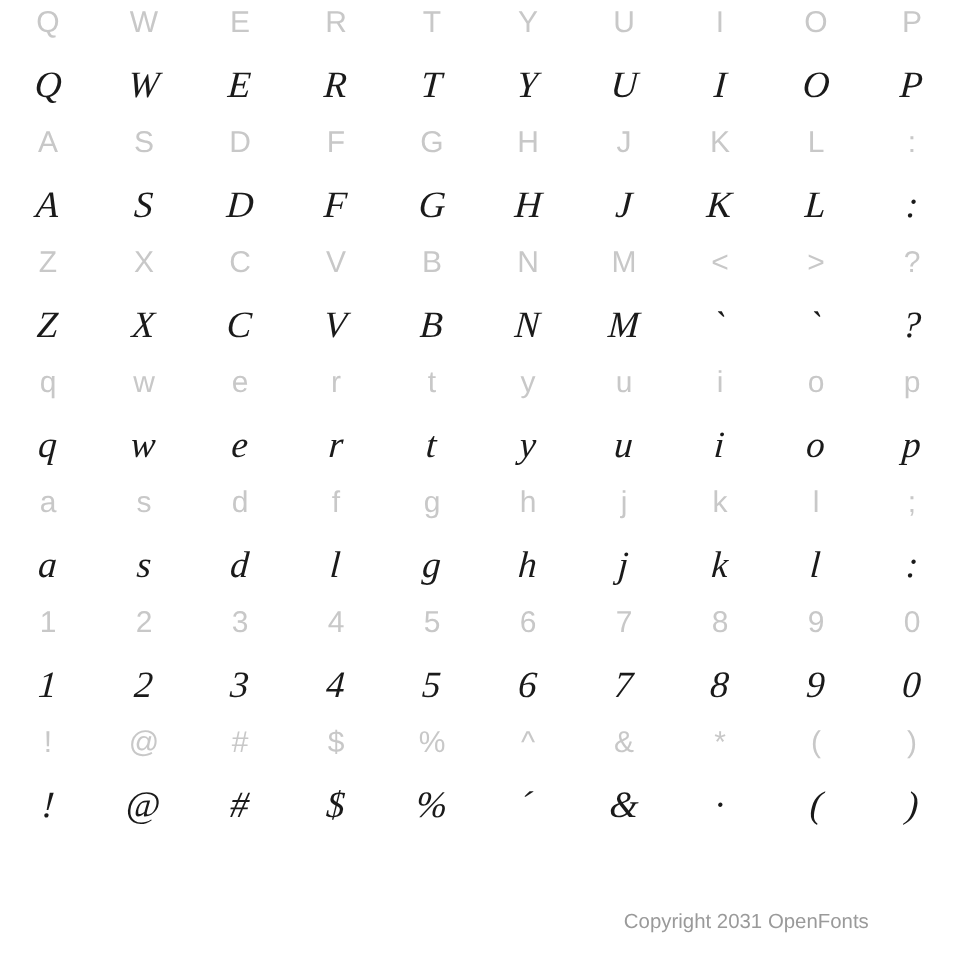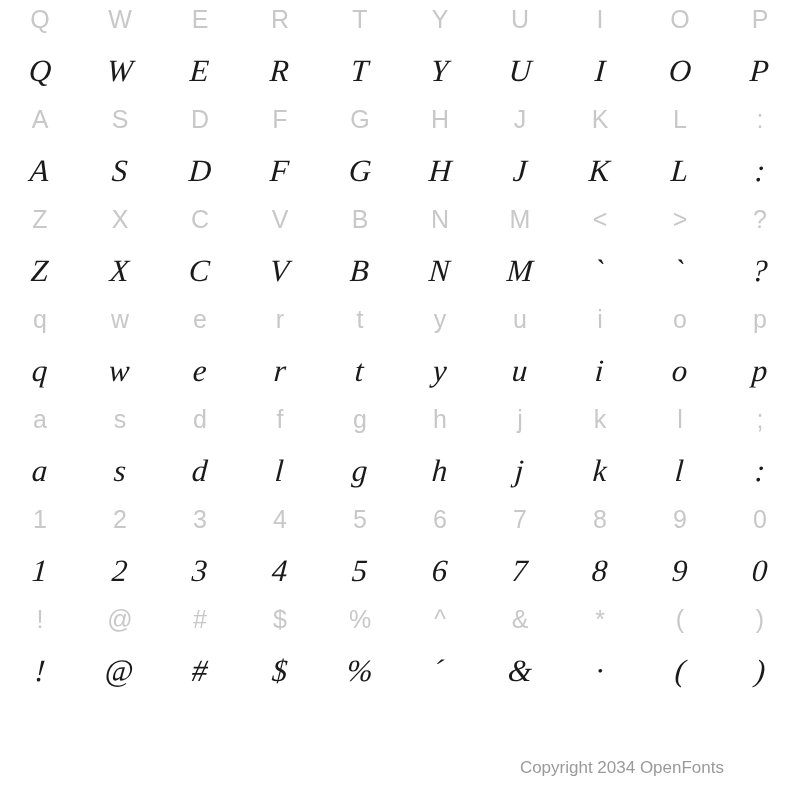--- a/index.html
+++ b/index.html
@@ -348,14 +348,14 @@
       <div class="keylabel">(</div>
       <div class="glyph">(</div>
     </div>
     <div class="cell">
       <div class="keylabel">)</div>
       <div class="glyph">)</div>
     </div>
   </div>
 
 <div id="footer">
-  <div id="copyright">Copyright 2034 OpenFonts</div>
+  <div id="copyright">Copyright 2031 OpenFonts</div>
 </div>
 
 </body></html>

